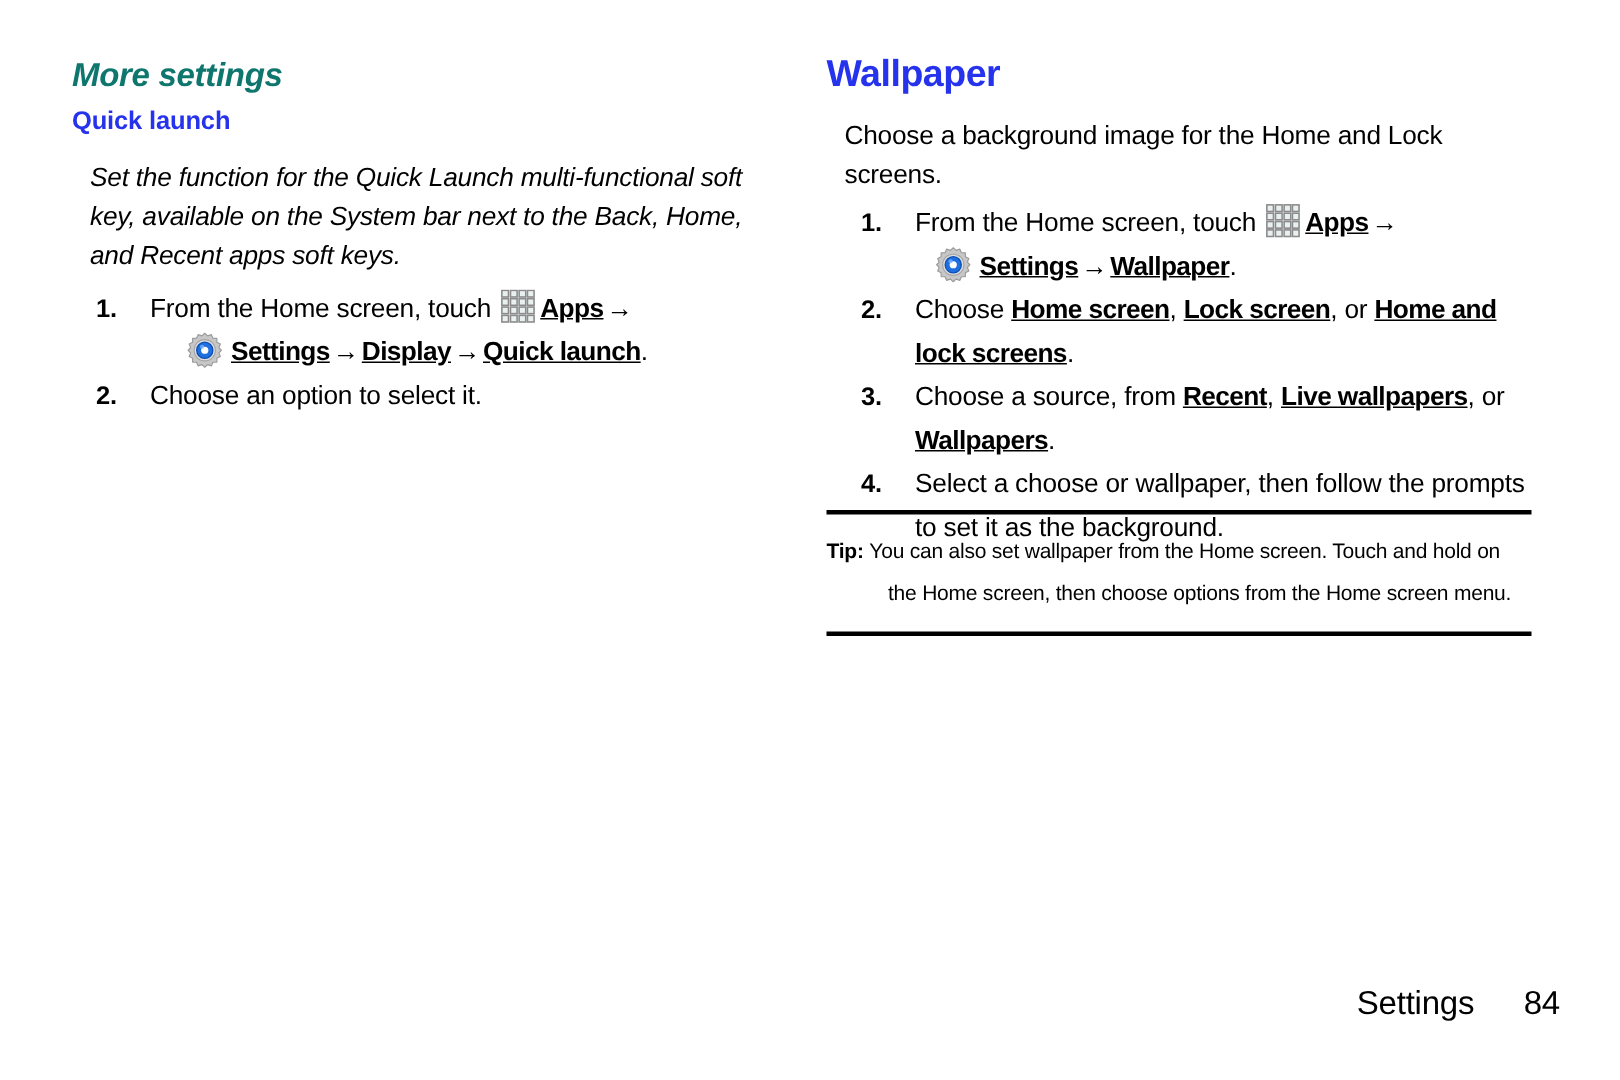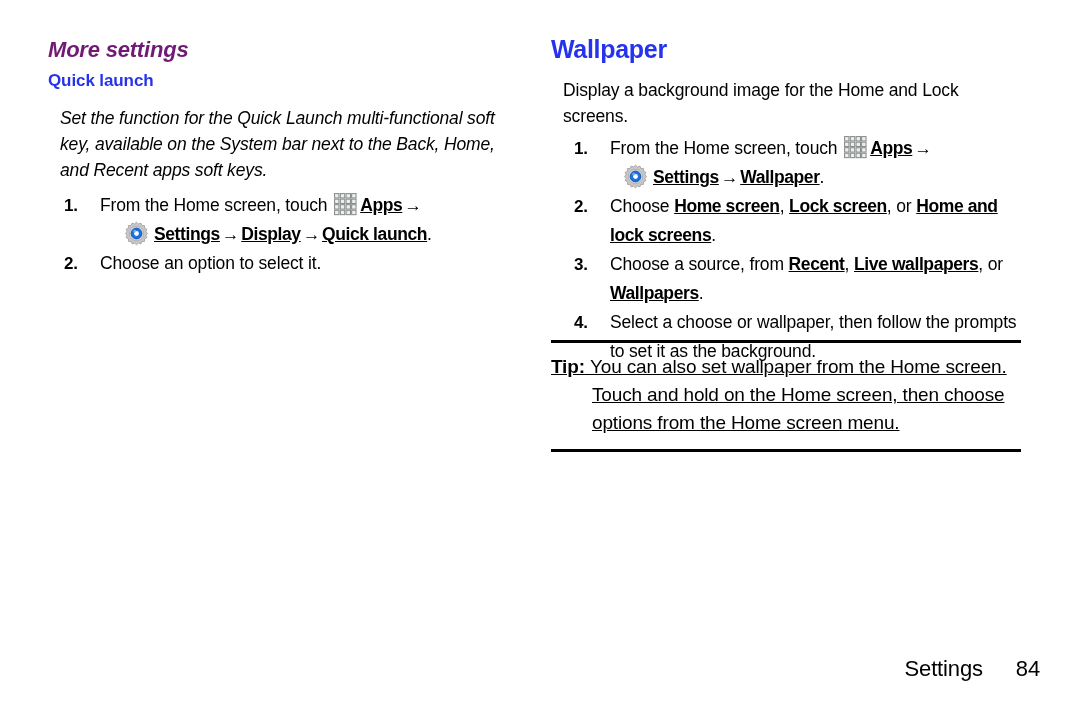--- a/index.html
+++ b/index.html
@@ -30,21 +30,21 @@
     width: 475px;
   }
   .col-left  { left: 48px; }
   .col-right { left: 551px; }
 
   
   .h-section {
     font-size: 22px;
     font-weight: bold;
     font-style: italic;
-    color: #701a75;
+    color: #0f766e;
     letter-spacing: -0.2px;
     margin: 0;
     padding: 0;
     line-height: 1.1;
   }
   .h-chapter {
     font-size: 25px;
     font-weight: bold;
     color: #2633ec;
     letter-spacing: -0.3px;
@@ -130,27 +130,26 @@
     position: absolute;
     left: 551px;
     top: 340px;
     width: 470px;
     border-top: 3px solid #000;
     border-bottom: 3px solid #000;
     padding: 10px 0 12px 0;
     box-sizing: border-box;
   }
   .tip-text {
-    font-size: 19px;
+    font-size: 14px;
     line-height: 28px;
     letter-spacing: -0.15px;
     margin: 0;
     padding-left: 41px;
     text-indent: -41px;
-    text-decoration: underline;
   }
   .tip-label {
     font-weight: bold;
   }
 
   
   .footer {
     position: absolute;
     left: 0;
     right: 0;
@@ -236,21 +235,21 @@
         <span class="step-cont">Choose an option to select it.</span>
       </li>
 
     </ol>
   </div>
 
   <div class="col col-right" style="top:36px;">
 
     <h2 class="h-chapter">Wallpaper</h2>
 
-    <p class="body-p" style="margin-top:13px; margin-left:12px; width:462px;">Display a background image for the Home and Lock screens.</p>
+    <p class="body-p" style="margin-top:13px; margin-left:12px; width:462px;">Choose a background image for the Home and Lock screens.</p>
 
     <ol class="steps" style="margin-top:5px;">
 
       <li class="step" style="padding-left:59px;">
         <span class="step-num" style="left:23px;">1.</span>
         <span class="step-cont"><span>From the Home screen, touch </span><span class="icon icon-apps">
             <svg viewBox="0 0 24 24" width="23" height="23" aria-hidden="true">
               <g fill="#e8f0f0" stroke="#8b8b8b" stroke-width="1.1">
                 <rect x="0.6" y="0.6" width="4.6" height="4.6"></rect>
                 <rect x="6.6" y="0.6" width="4.6" height="4.6"></rect>

